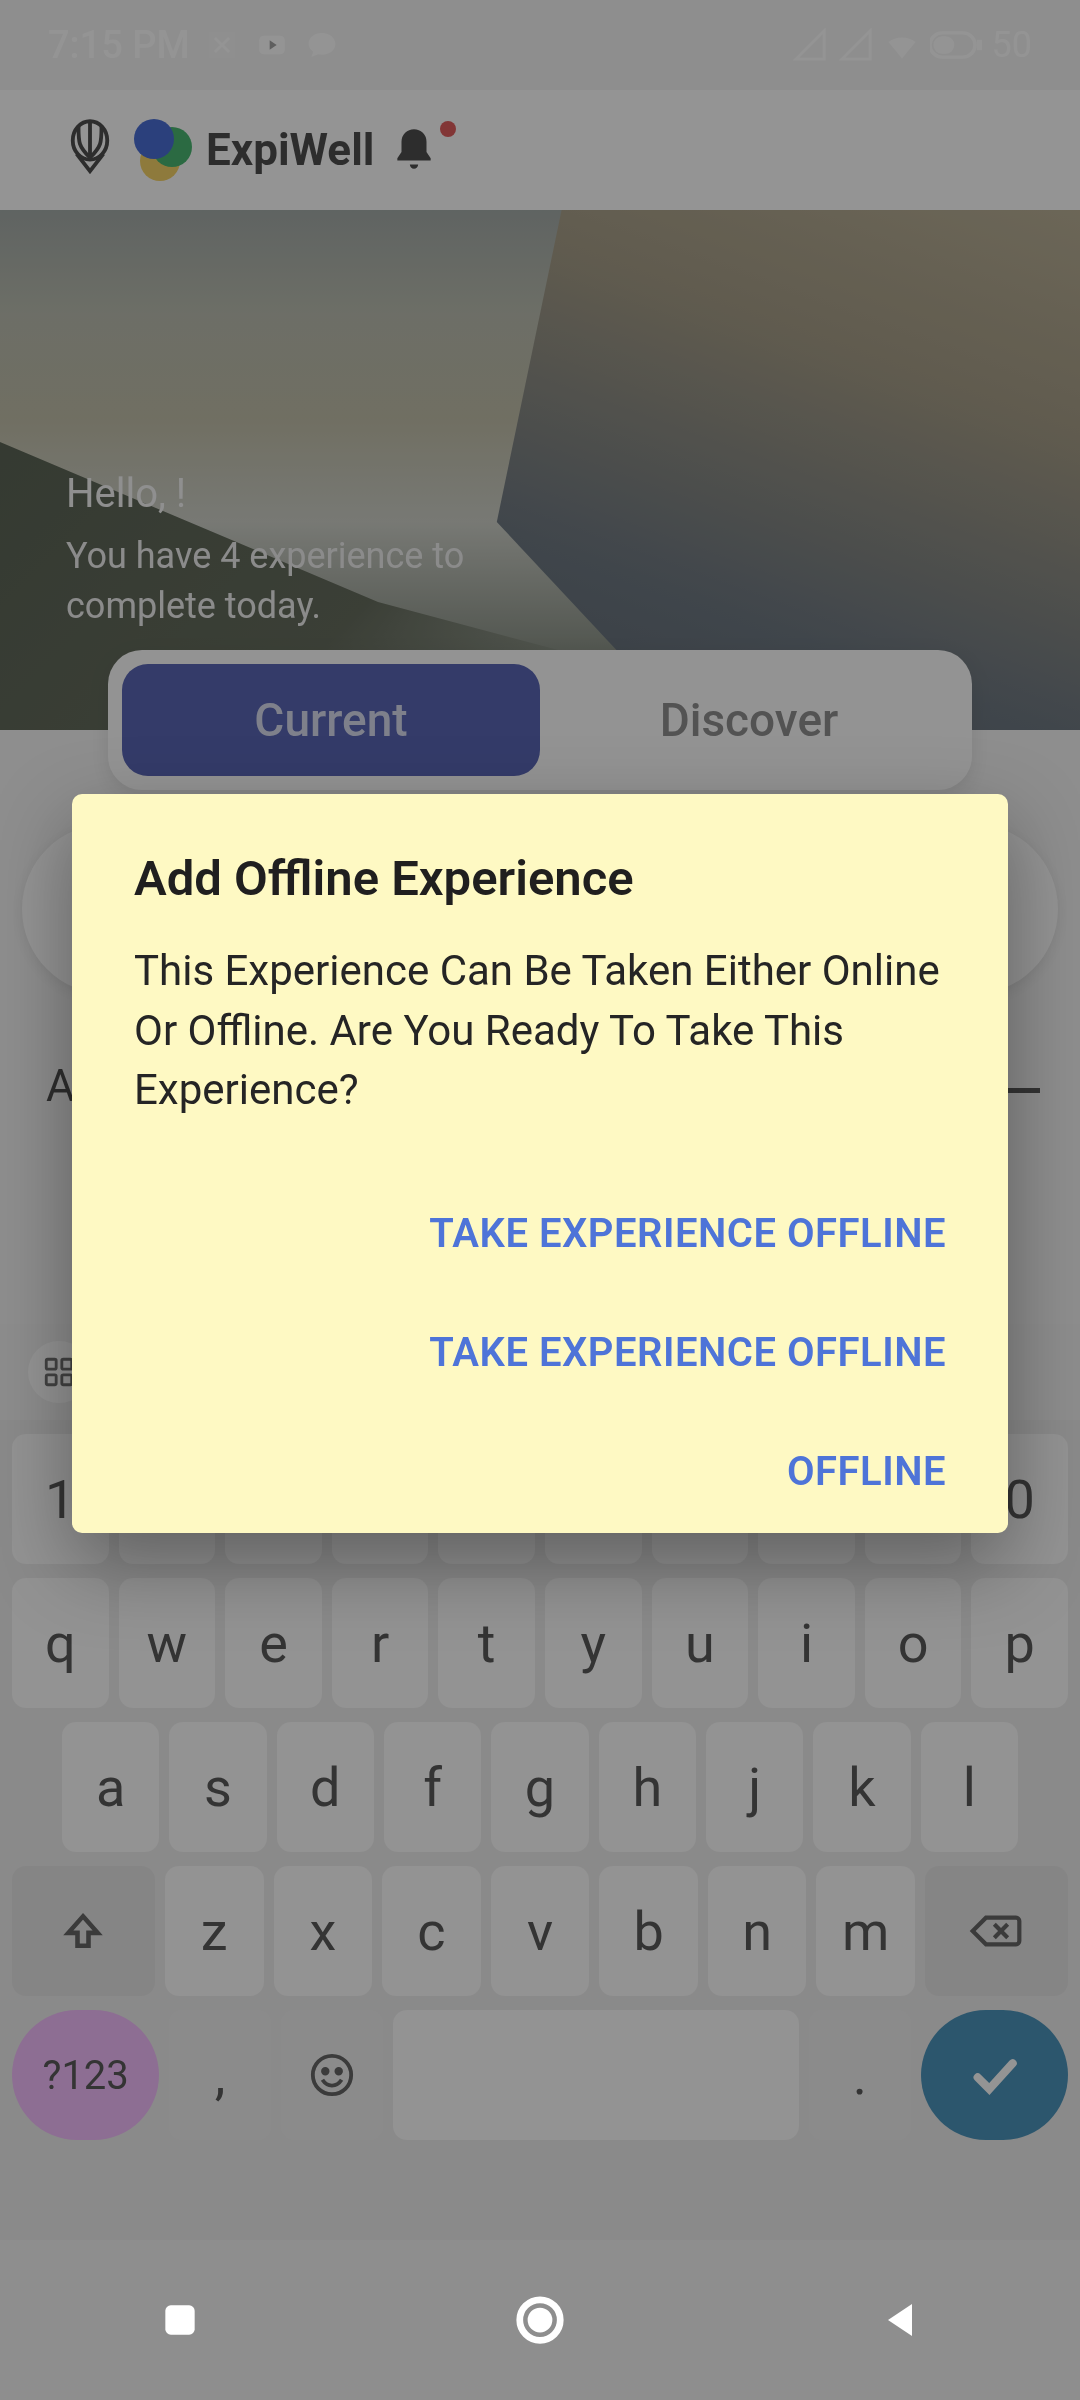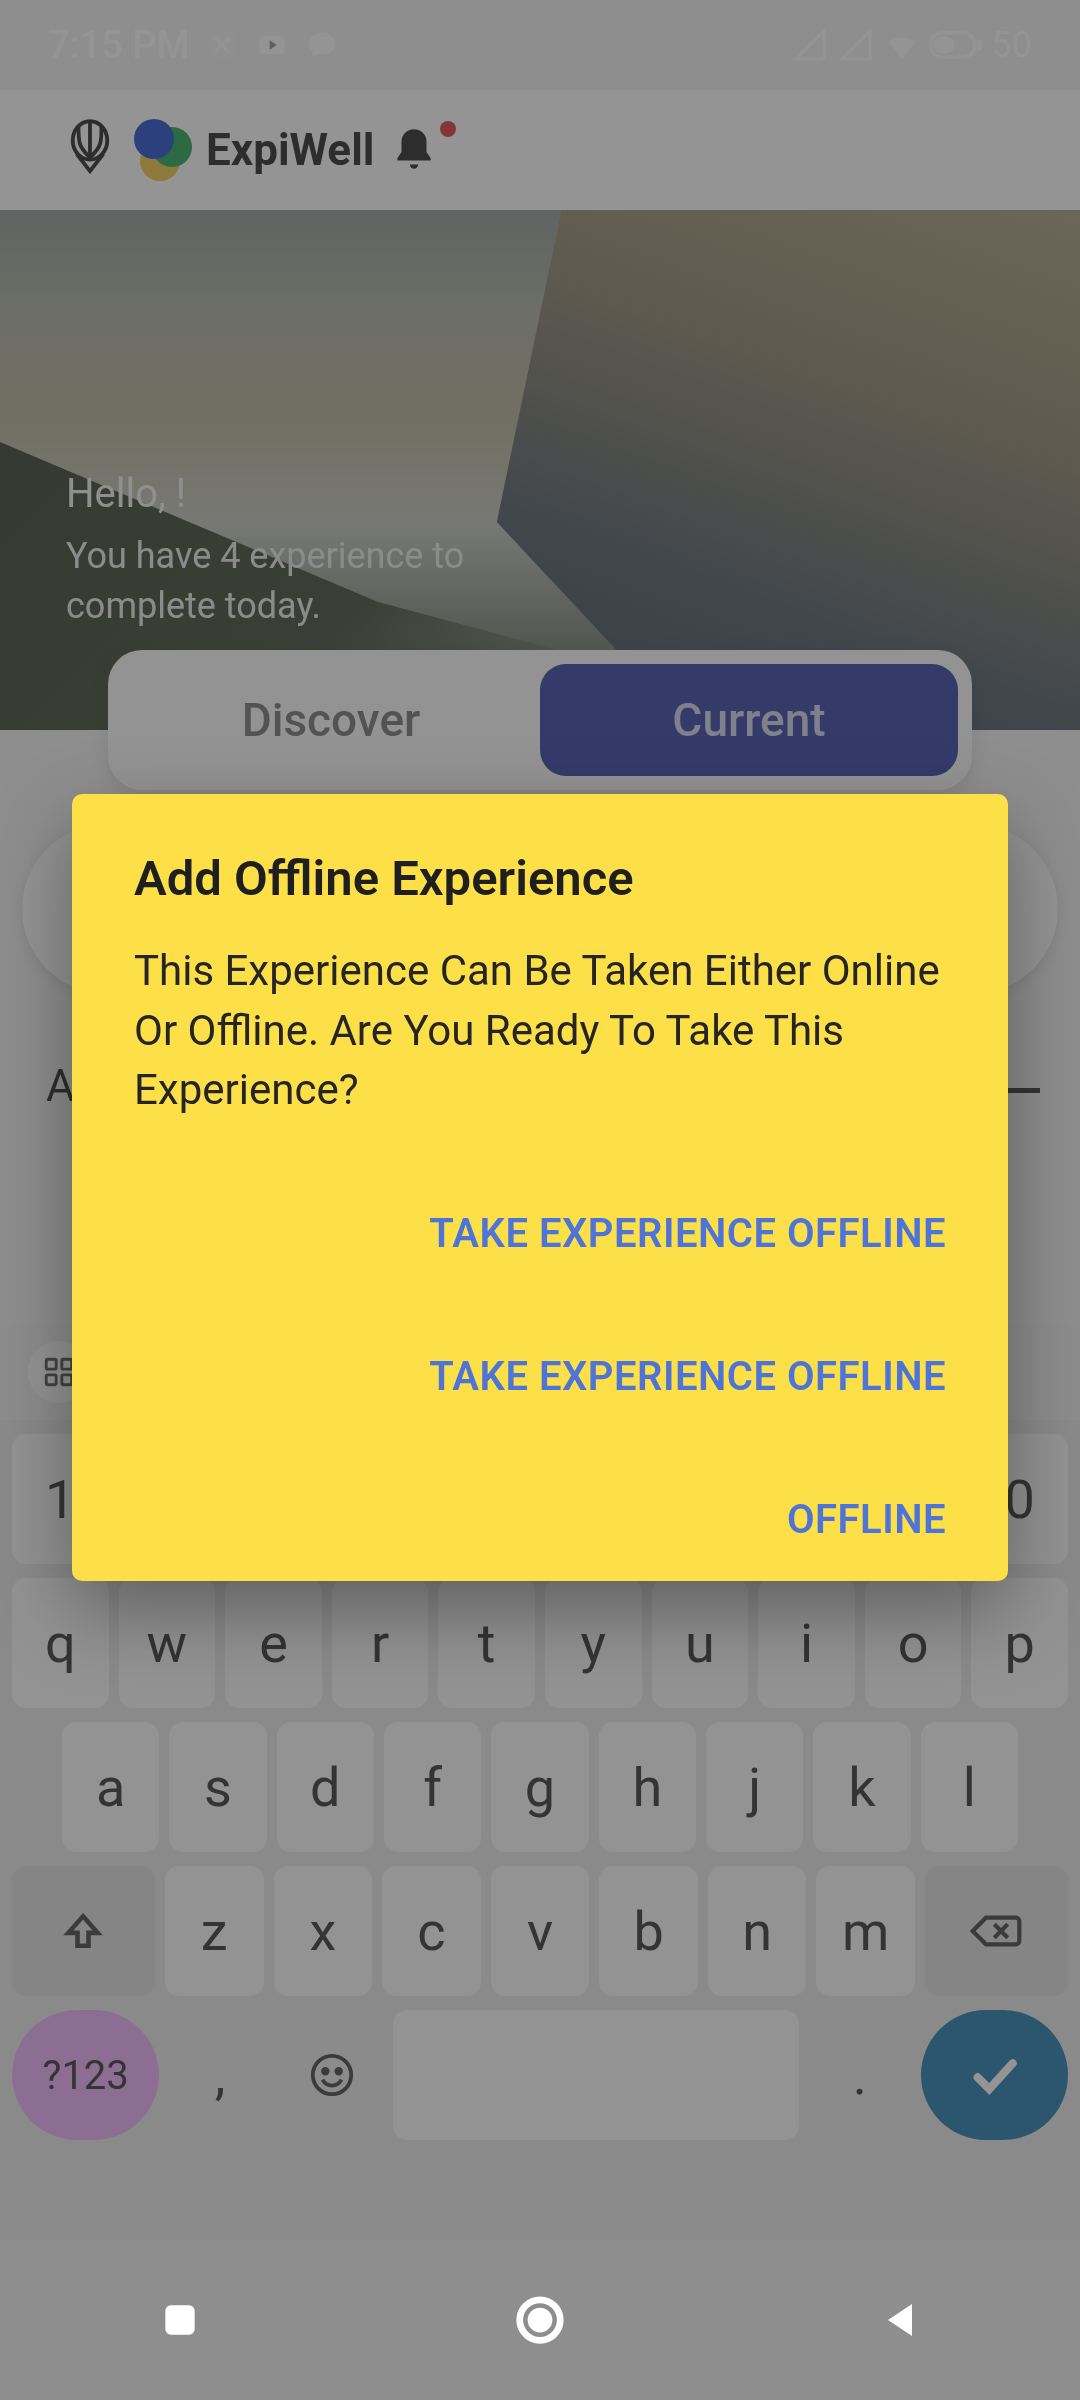--- a/index.html
+++ b/index.html
@@ -137,29 +137,29 @@
     width: 54px; height: 5px;
     background: #2a2a2a;
     z-index: 5;
   }
 
   
   .dialog {
     position: absolute;
     top: 794px;
     left: 72px; right: 72px;
-    background: #fde047;
+    background: #fef9c3;
     border-radius: 10px;
     z-index: 100;
     padding: 56px 62px 30px;
     box-shadow: 0 30px 80px rgba(0,0,0,0.35);
   }
   .dialog-title { font-size: 49px; font-weight: 600; color: #201f1f; margin-bottom: 34px; }
   .dialog-body { font-size: 42px; color: #252525; line-height: 1.42; margin-bottom: 90px; }
-  .dialog-actions { display: flex; flex-direction: column; align-items: flex-end; gap: 96px; padding-bottom: 8px; }
+  .dialog-actions { display: flex; flex-direction: column; align-items: flex-end; gap: 72px; padding-bottom: 8px; }
   .dialog-btn { font-size: 40px; font-weight: 600; color: #4e74d8; letter-spacing: 0.5px; background: none; border: none; text-align: right; }
 
   
   .keyboard {
     position: absolute;
     left: 0; right: 0; bottom: 160px;
     height: 820px;
     background: #e9e9e9;
     z-index: 8;
     padding: 14px 12px 18px;
@@ -291,22 +291,22 @@
 </div>
 
 <div class="hero">
   <div class="cliffs"></div>
   <div class="ridge"></div>
   <h1>Hello, !</h1>
   <p>You have 4 experience to complete today.</p>
 </div>
 
 <div class="tabs-card">
+  <div class="tab-btn active">Current</div>
   <div class="tab-btn inactive">Discover</div>
-  <div class="tab-btn active">Current</div>
 </div>
 
 <div class="search-card">
   <span>
     <svg viewBox="0 0 24 24" width="44" height="44" fill="none" stroke="#6c6c6c" stroke-width="3">
         <path d="M6 9l6 6 6-6"></path>
       </svg>
   </span>
 </div>
 

